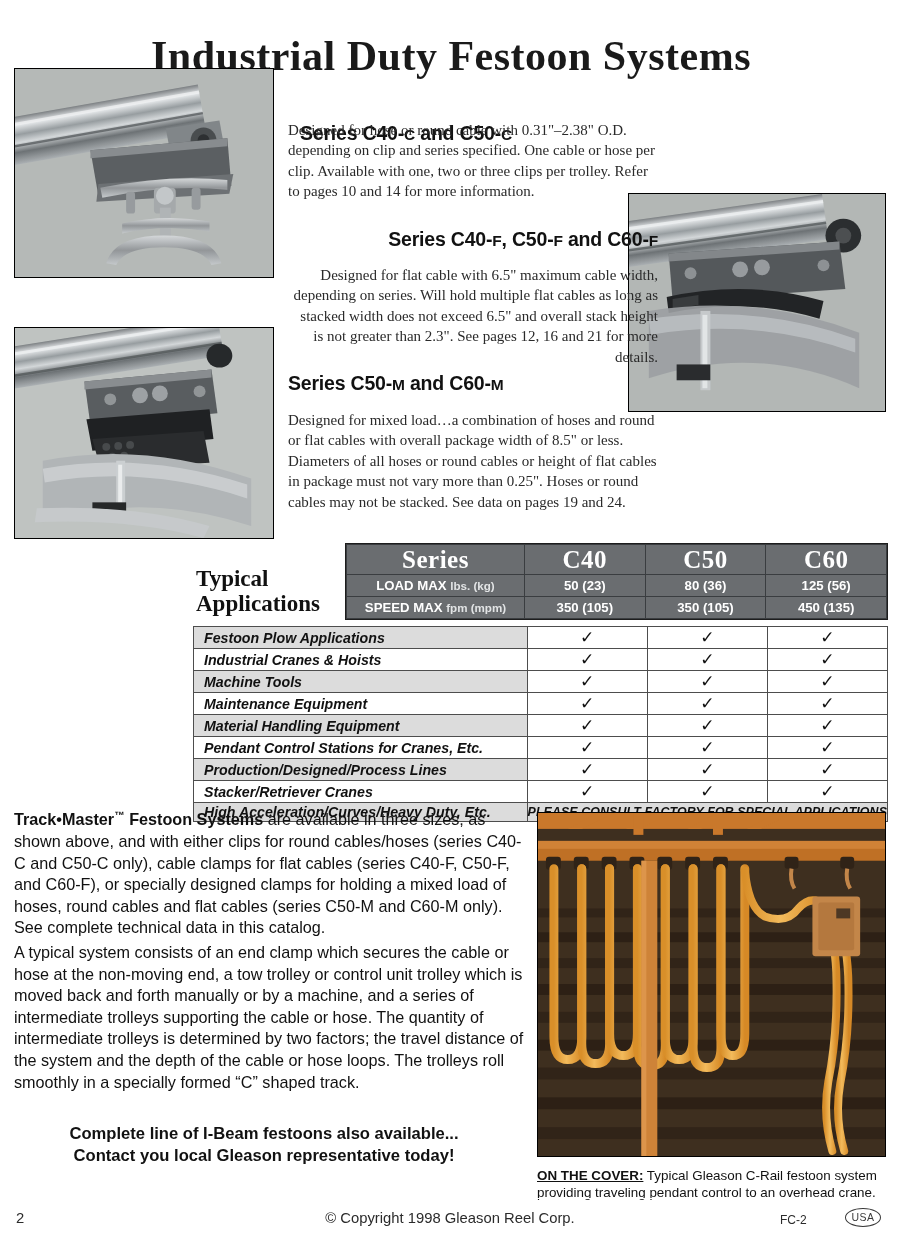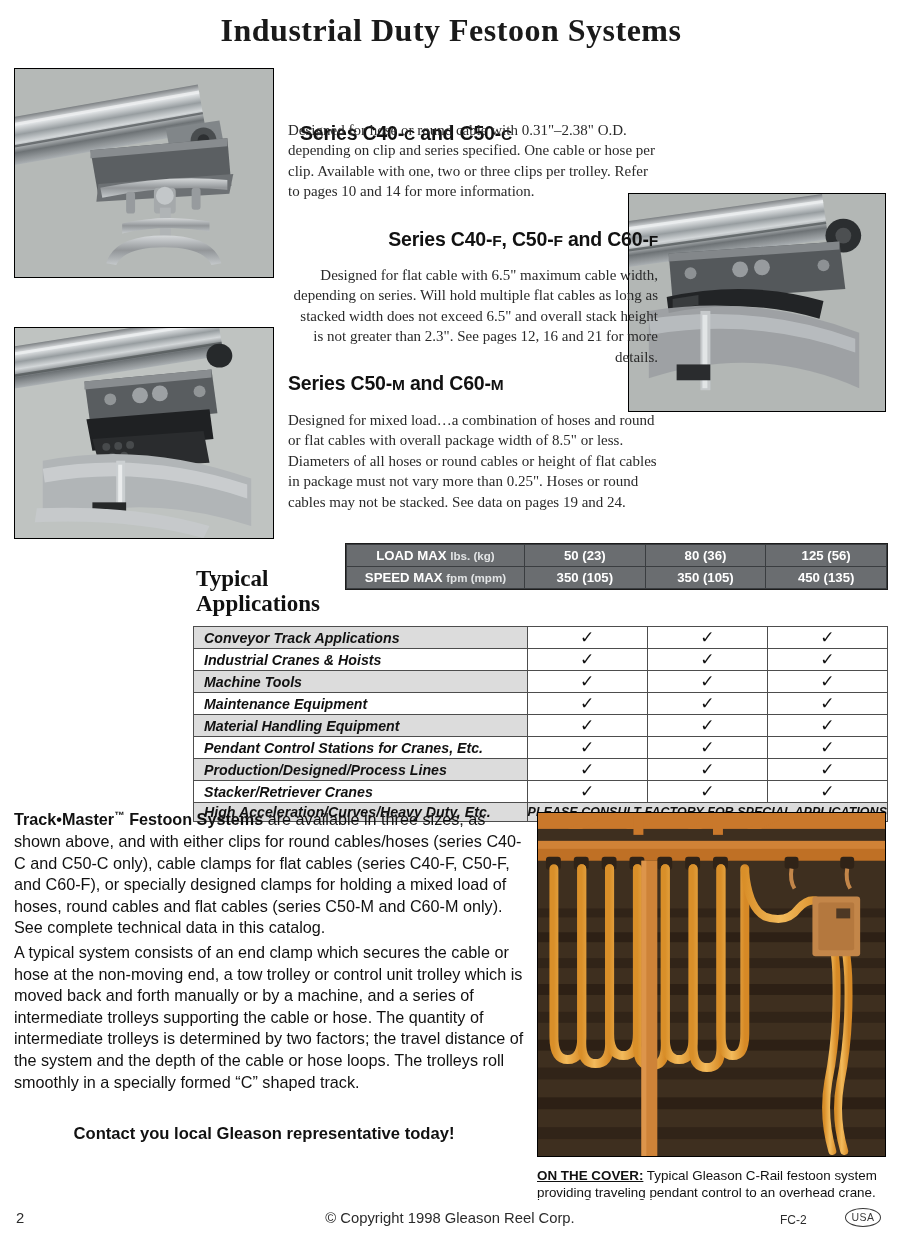--- a/index.html
+++ b/index.html
@@ -11,24 +11,24 @@
     font-family: "Liberation Sans", sans-serif;
     color: #000;
     position: relative;
     overflow: hidden;
   }
   .page { position: relative; width: 900px; height: 1236px; }
 
   
   .title {
     position: absolute;
-    left: 18px; top: 12px; width: 866px;
+    left: 18px; top: 32px; width: 866px;
     font-family: "Liberation Serif", serif;
     font-weight: bold;
-    font-size: 32px;
+    font-size: 42px;
     letter-spacing: 0.5px;
     color: #1a1a1a;
     white-space: nowrap;
     text-align: center;
   }
 
   
   .photo {
     position: absolute;
     border: 1.5px solid #000;
@@ -339,40 +339,46 @@
   <div class="sec-body" id="body-m">Designed for mixed load…a combination of hoses and round or flat cables with overall package width of 8.5" or less.  Diameters of all hoses or round cables or height of flat cables in package must not vary more than 0.25". Hoses or round cables may not be stacked. See data on pages 19 and 24.</div>
 
   <div id="typical-apps">
     <div>Typical</div>
     <div>Applications</div>
   </div>
 
   <div id="spec-header">
     <table>
       <tbody>
+          <tr class="ser-row">
+        <td class="lbl-col">Series</td>
+        <td>C40</td>
+        <td>C50</td>
+        <td>C60</td>
+      </tr>
       <tr class="spec-row">
         <td class="lbl-col"><span>LOAD MAX</span> <span class="unit">lbs. (kg)</span></td>
         <td>50 (23)</td>
         <td>80 (36)</td>
         <td>125 (56)</td>
       </tr>
       <tr class="spec-row">
         <td class="lbl-col"><span>SPEED MAX</span> <span class="unit">fpm (mpm)</span></td>
         <td>350 (105)</td>
         <td>350 (105)</td>
         <td>450 (135)</td>
       </tr>
     </tbody>
       </table>
   </div>
 
   <table id="apps-table">
     <tbody>
         <tr class="alt">
-      <td>Conveyor Track Applications</td>
+      <td>Festoon Plow Applications</td>
       <td class="mark">✓</td>
       <td class="mark">✓</td>
       <td class="mark">✓</td>
     </tr>
     <tr>
       <td>Industrial Cranes &amp; Hoists</td>
       <td class="mark">✓</td>
       <td class="mark">✓</td>
       <td class="mark">✓</td>
     </tr>
@@ -419,20 +425,21 @@
   </tbody>
     </table>
 
   <div class="para" id="para-1">
     <b><span>Track•Master</span><span class="tm">™</span><span> Festoon Systems</span></b><span> are available in three sizes, as shown above, and with either clips for round cables/hoses (series C40-C and C50-C only), cable clamps for flat cables (series C40-F, C50-F, and C60-F), or specially designed clamps for holding a mixed load of hoses, round cables and flat cables (series C50-M and C60-M only). See complete technical data in this catalog.</span>
   </div>
 
   <div class="para" id="para-2">A typical system consists of an end clamp which secures the cable or hose at the non-moving end, a tow trolley or control unit trolley which is moved back and forth manually or by a machine, and a series of intermediate trolleys supporting the cable or hose. The quantity of intermediate trolleys is determined by two factors; the travel distance of the system and the depth of the cable or hose loops. The trolleys roll smoothly in a specially formed “C” shaped track.</div>
 
   <div id="cta">
+    <div>Complete line of I-Beam festoons also available...</div>
     <div>Contact you local Gleason representative today!</div>
   </div>
 
   <div class="photo" id="photo-cover">
     <svg viewBox="0 0 349 345" preserveAspectRatio="none">
       <defs>
         <linearGradient id="cabG" x1="0" y1="0" x2="1" y2="0">
           <stop offset="0%" stop-color="#e0952c"></stop>
           <stop offset="45%" stop-color="#fcc462"></stop>
           <stop offset="100%" stop-color="#dd8f28"></stop>

